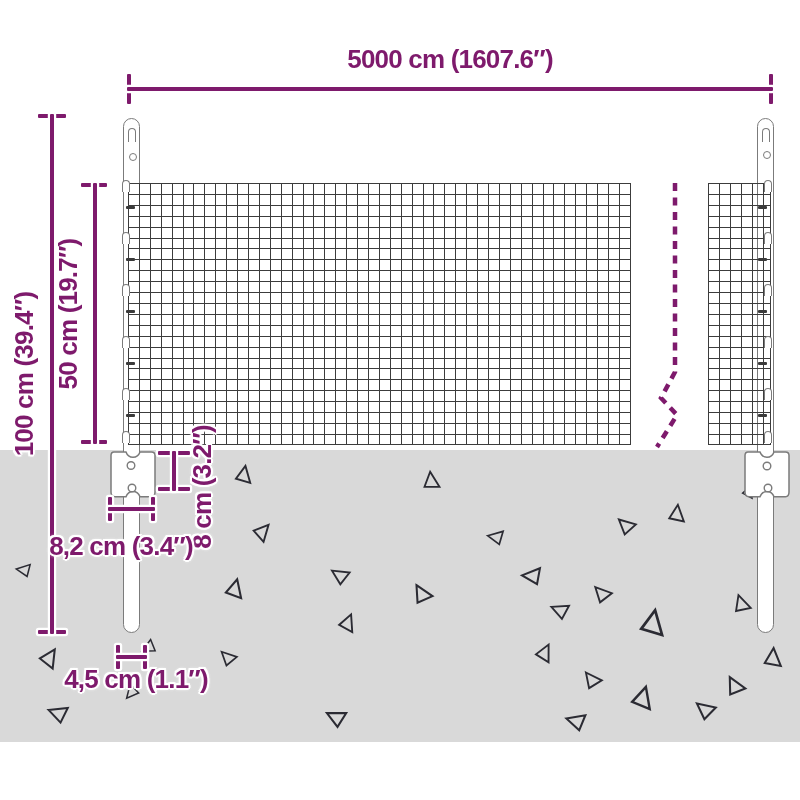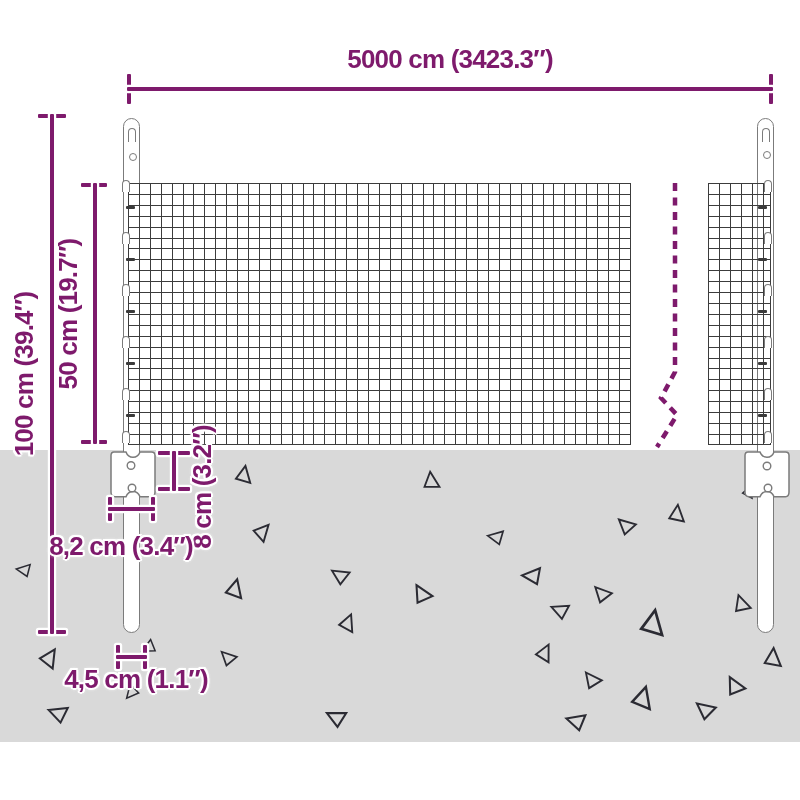--- a/index.html
+++ b/index.html
@@ -239,21 +239,21 @@
   <div class="mesh" style="left:708px;top:183px;width:62px;height:261px;"></div>
 
   <svg id="break-line" width="84" height="285" viewBox="0 0 84 285">
     <path d="M47,8 V197 L33,223 L49,240 L29,272" fill="none" stroke="#7E1A6C" stroke-width="4.5" stroke-dasharray="8 6.5"></path>
   </svg>
 
   <div>
     <div class="dl" style="left:127px;top:74px;width:4px;height:30px;"></div>
     <div class="dl" style="left:769px;top:74px;width:4px;height:30px;"></div>
     <div class="dl" style="left:127px;top:87px;width:646px;height:4px;"></div>
-    <div class="dim-label" style="left:450px;top:59px;">5000 cm (3423.3″)</div>
+    <div class="dim-label" style="left:450px;top:59px;">5000 cm (1607.6″)</div>
   </div>
 
   <div>
     <div class="dl" style="left:38px;top:114px;width:28px;height:4px;"></div>
     <div class="dl" style="left:38px;top:630px;width:28px;height:4px;"></div>
     <div class="dl" style="left:50px;top:114px;width:4px;height:520px;"></div>
     <div class="dim-label rot" style="left:24px;top:374px;">100 cm (39.4″)</div>
   </div>
 
   <div>

